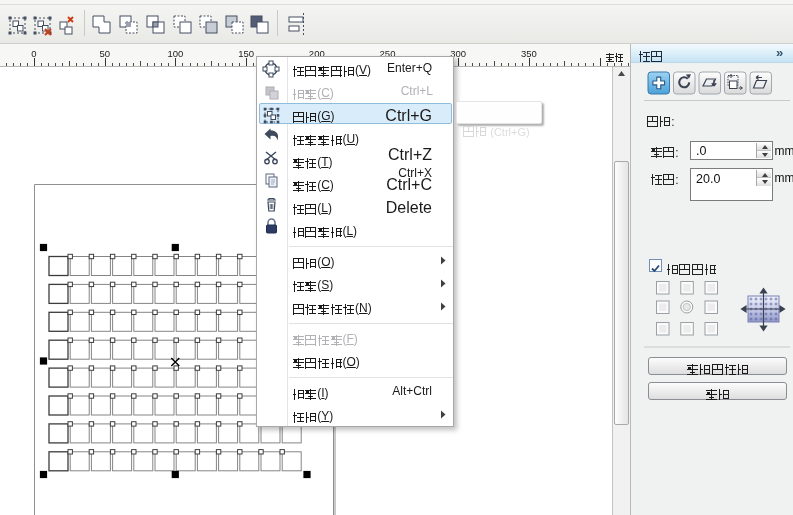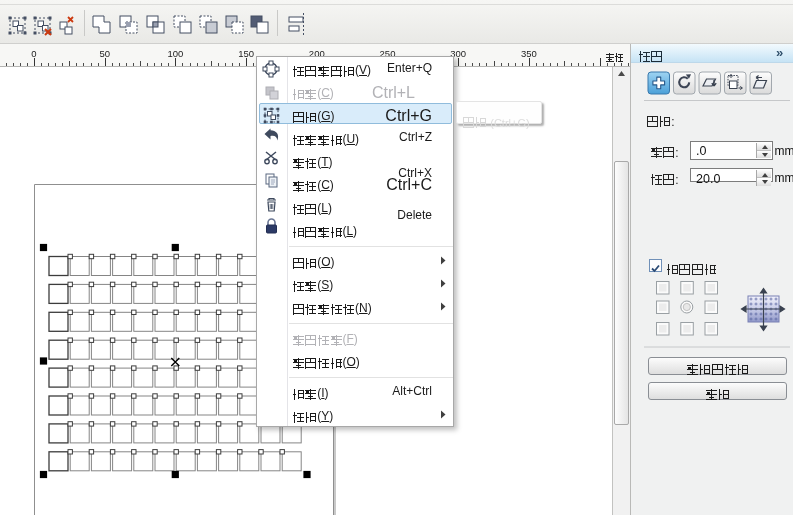--- a/index.html
+++ b/index.html
@@ -459,21 +459,21 @@
       <svg style="position:absolute;left:4.5px;top:2.5px" width="6" height="4">
         <path d="M3 0 L6 4 L0 4 Z" fill="#404040"></path>
       </svg>
       <svg style="position:absolute;left:4.5px;top:10px" width="6" height="4">
         <path d="M3 4 L6 0 L0 0 Z" fill="#404040"></path>
       </svg>
     </div>
   </div>
 <div class="abs" style="left:774.5px;top:143.5px;font-size:12px;color:#111">mm</div>
 <div class="abs" style="left:650px;top:170px;color:#222"><span class="g gd"></span><span class="g ga"></span><span style="font-size:12px">:</span></div>
-<div class="abs" style="left:690px;top:168px;width:83px;height:14px;background:#fff;border:1px solid #7c7c7c">
+<div class="abs" style="left:690px;top:168px;width:83px;height:33px;background:#fff;border:1px solid #7c7c7c">
     <div style="position:absolute;left:5px;top:2.5px;font-size:12.5px;color:#111">20.0</div>
     <div style="position:absolute;right:1px;top:1px;width:15px;height:15.5px;border-left:1px solid #a8a8a8;overflow:hidden">
       <div style="position:absolute;left:0;top:0;width:15px;height:8px;background:linear-gradient(#fdfdfd,#dedede);border-bottom:1px solid #c0c0c0"></div>
       <div style="position:absolute;left:0;top:8.5px;width:15px;height:7px;background:linear-gradient(#fdfdfd,#dedede)"></div>
       <svg style="position:absolute;left:4.5px;top:2.5px" width="6" height="4">
         <path d="M3 0 L6 4 L0 4 Z" fill="#404040"></path>
       </svg>
       <svg style="position:absolute;left:4.5px;top:10px" width="6" height="4">
         <path d="M3 4 L6 0 L0 0 Z" fill="#404040"></path>
       </svg>
@@ -489,41 +489,41 @@
 <div class="abs" style="left:648px;top:381.5px;width:139px;height:18.5px;background:linear-gradient(#fcfcfc,#dedede);border:1px solid #8a8e94;border-radius:3px;text-align:center;color:#1a1a1a;padding-top:2.5px"><span class="g gb"></span><span class="g gc"></span></div>
 <div class="abs" style="left:256px;top:56px;width:198px;height:371px;background:#fff;border:1px solid #a8a8a8;box-shadow:3px 3px 5px rgba(0,0,0,0.25);z-index:10">
 <div class="abs" style="left:29.5px;top:0;width:1px;height:369px;background:#e4e4e8"></div>
 <div class="abs" style="left:2px;top:45.5px;width:193px;height:21.5px;background:#d9ecfa;border:1px solid #90bcdc;border-radius:2px"></div>
 <div class="abs" style="left:0;top:1px;width:196px;height:23px;color:#1a1a1a">
       <div style="position:absolute;left:35px;top:3.5px"><span class="g gd"></span><span class="g ga"></span><span class="g gb"></span><span class="g ga"></span><span class="g gc"></span><span style="font-size:12px;position:relative;top:-1.5px">(<u>V</u>)</span></div>
       <div style="position:absolute;right:21px;top:3px;font-size:12px">Enter+Q</div>
     </div>
     <div class="abs" style="left:0;top:24px;width:196px;height:23px;color:#b2b2b6">
       <div style="position:absolute;left:35px;top:3.5px"><span class="g gc"></span><span class="g gb"></span><span style="font-size:12px;position:relative;top:-1.5px">(<u>C</u>)</span></div>
-      <div style="position:absolute;right:38px;top:3px;font-size:16px">Ctrl+L</div>
+      <div style="position:absolute;right:20px;top:3px;font-size:12px">Ctrl+L</div>
     </div>
     <div class="abs" style="left:0;top:47px;width:196px;height:23px;color:#1a1a1a">
       <div style="position:absolute;left:35px;top:3.5px"><span class="g ga"></span><span class="g gc"></span><span style="font-size:12px;position:relative;top:-1.5px">(<u>G</u>)</span></div>
       <div style="position:absolute;right:21px;top:3px;font-size:16px">Ctrl+G</div>
     </div>
     <div class="abs" style="left:0;top:70px;width:196px;height:23px;color:#1a1a1a">
       <div style="position:absolute;left:35px;top:3.5px"><span class="g gd"></span><span class="g gb"></span><span class="g gb"></span><span class="g gc"></span><span style="font-size:12px;position:relative;top:-1.5px">(<u>U</u>)</span></div>
-      <div style="position:absolute;right:21px;top:3px;font-size:12px">Ctrl+Z</div>
+      <div style="position:absolute;right:21px;top:19px;font-size:16px">Ctrl+Z</div>
     </div>
     <div class="abs" style="left:0;top:93px;width:196px;height:23px;color:#1a1a1a">
       <div style="position:absolute;left:35px;top:3.5px"><span class="g gb"></span><span class="g gd"></span><span style="font-size:12px;position:relative;top:-1.5px">(<u>T</u>)</span></div>
       <div style="position:absolute;right:21px;top:16px;font-size:12px">Ctrl+X</div>
     </div>
     <div class="abs" style="left:0;top:116px;width:196px;height:23px;color:#1a1a1a">
       <div style="position:absolute;left:35px;top:3.5px"><span class="g gb"></span><span class="g gd"></span><span style="font-size:12px;position:relative;top:-1.5px">(<u>C</u>)</span></div>
       <div style="position:absolute;right:21px;top:3px;font-size:16px">Ctrl+C</div>
     </div>
     <div class="abs" style="left:0;top:139px;width:196px;height:23px;color:#1a1a1a">
       <div style="position:absolute;left:35px;top:3.5px"><span class="g gd"></span><span class="g ga"></span><span style="font-size:12px;position:relative;top:-1.5px">(<u>L</u>)</span></div>
-      <div style="position:absolute;right:21px;top:12px;font-size:12px">Delete</div>
+      <div style="position:absolute;right:21px;top:3px;font-size:16px">Delete</div>
     </div>
     <div class="abs" style="left:0;top:162px;width:196px;height:23px;color:#1a1a1a">
       <div style="position:absolute;left:35px;top:3.5px"><span class="g gc"></span><span class="g ga"></span><span class="g gb"></span><span class="g gc"></span><span style="font-size:12px;position:relative;top:-1.5px">(<u>L</u>)</span></div>
     </div>
     <div class="abs" style="left:32px;top:188.5px;width:164px;height:1px;background:#e2e2e2"></div>
     <div class="abs" style="left:0;top:193px;width:196px;height:23px;color:#1a1a1a">
       <div style="position:absolute;left:35px;top:3.5px"><span class="g ga"></span><span class="g gc"></span><span style="font-size:12px;position:relative;top:-1.5px">(<u>O</u>)</span></div>
       <svg style="position:absolute;right:7px;top:5.5px" width="6" height="9">
         <path d="M1 0.5 L5.5 4.5 L1 8.5 Z" fill="#404040"></path>
       </svg>
@@ -585,13 +585,13 @@
       <rect x="12" y="120" width="8" height="10" fill="#eef2f6" stroke="#5a6880"></rect>
       <path d="M14 123 h4 M14 125 h4 M14 127 h3" stroke="#8a98b0" stroke-width="0.8"></path>
       <path d="M10 143 h9 M12 143 v-1.5 h5 v1.5" stroke="#3f4a5e" stroke-width="1.2" fill="none"></path>
       <path d="M11 145 h7 l-0.8 9 h-5.4 z" fill="#fff" stroke="#3f4a5e" stroke-width="1.2"></path>
       <path d="M13.2 147 v5 M14.5 147 v5 M15.8 147 v5" stroke="#3f4a5e" stroke-width="0.8"></path>
       <path d="M11 168 v-2.5 a3.5 3.5 0 0 1 7 0 v2.5" fill="none" stroke="#6a7694" stroke-width="1.6"></path>
       <rect x="9.5" y="168" width="10" height="8" rx="1" fill="#2c3a66" stroke="#232e52"></rect>
     </svg>
 </div>
 <div class="abs" style="left:456px;top:101px;width:86px;height:23px;background:#fefefe;border:1px solid #e4e4e4;border-radius:2px;box-shadow:2px 2px 2px rgba(110,110,110,0.55);z-index:11;color:#d8d8d8">
-<div style="position:absolute;left:5px;top:11px"><span class="g ga"></span><span class="g gc"></span><span style="font-size:11px;color:#dcdcdc"> (Ctrl+G)</span></div>
+<div style="position:absolute;left:5px;top:20px"><span class="g ga"></span><span class="g gc"></span><span style="font-size:11px;color:#dcdcdc"> (Ctrl+G)</span></div>
   </div>
 </body></html>

